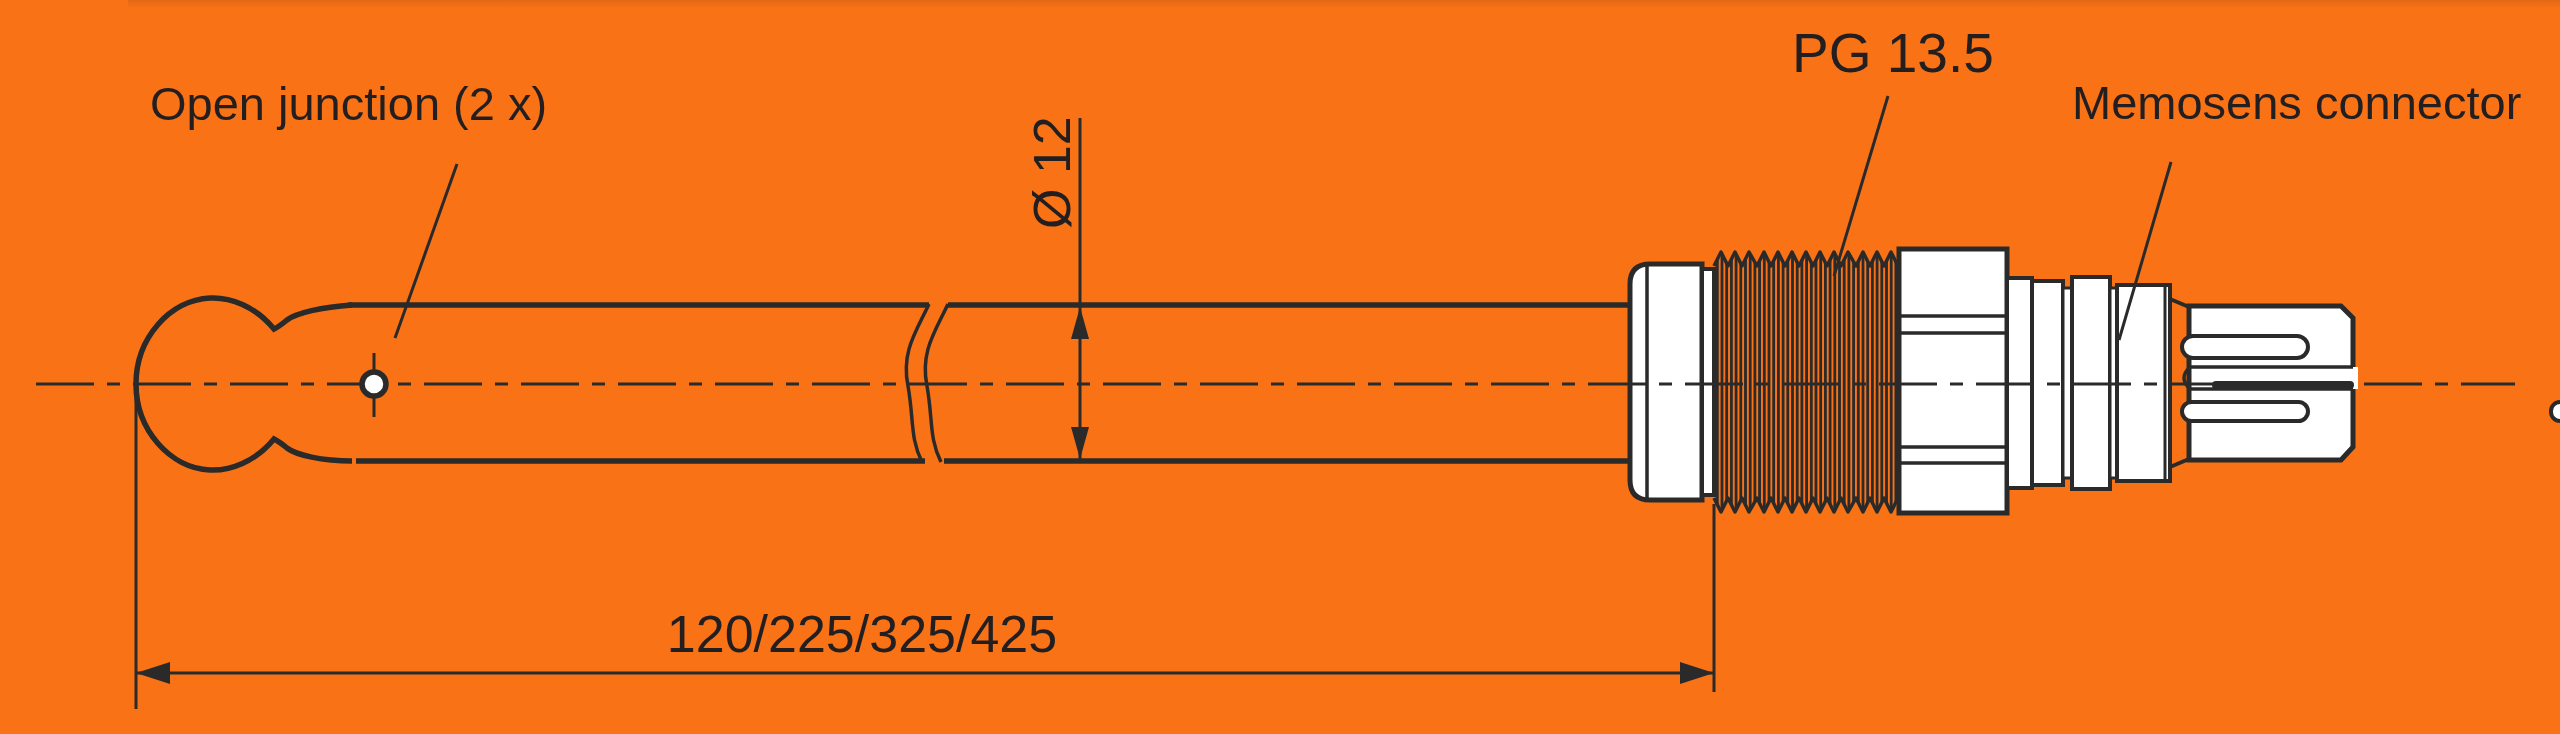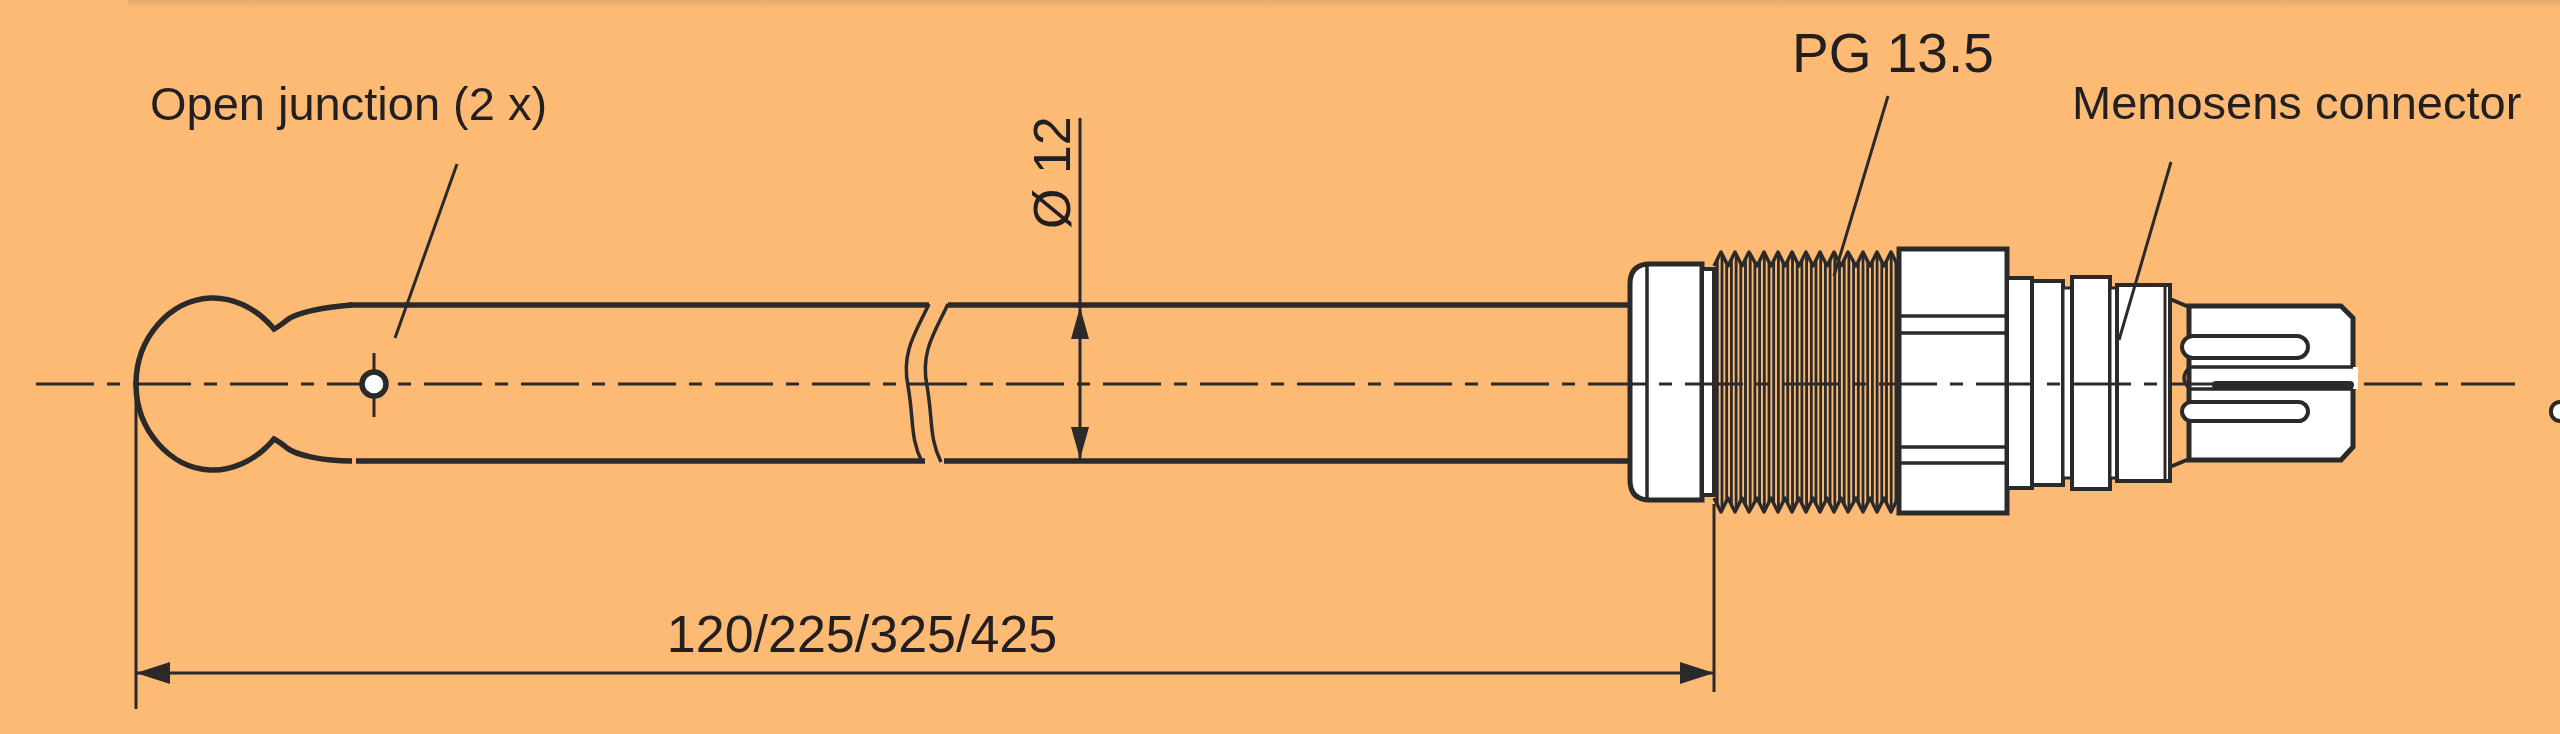--- a/index.html
+++ b/index.html
@@ -1,16 +1,16 @@
 <!DOCTYPE html>
 <html><head>
 <meta charset="utf-8">
 <style>
   html,body{margin:0;padding:0;background:#ffffff;}
-  .stage{position:relative;width:2560px;height:734px;background:#fdba74;overflow:hidden;
+  .stage{position:relative;width:2560px;height:734px;background:#f97316;overflow:hidden;
          font-family:"Liberation Sans", sans-serif;}
   svg{position:absolute;left:0;top:0;}
   text{fill:#231f20;font-family:"Liberation Sans", sans-serif;}
   .lbl{font-size:47px;}
   .lbl-big{font-size:55px;}
   .dim-txt{font-size:52px;}
 </style>
 </head>
 <body>
 

